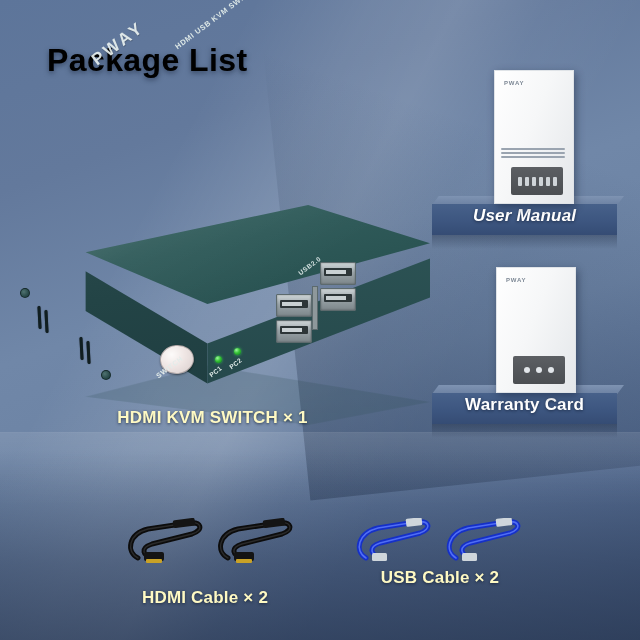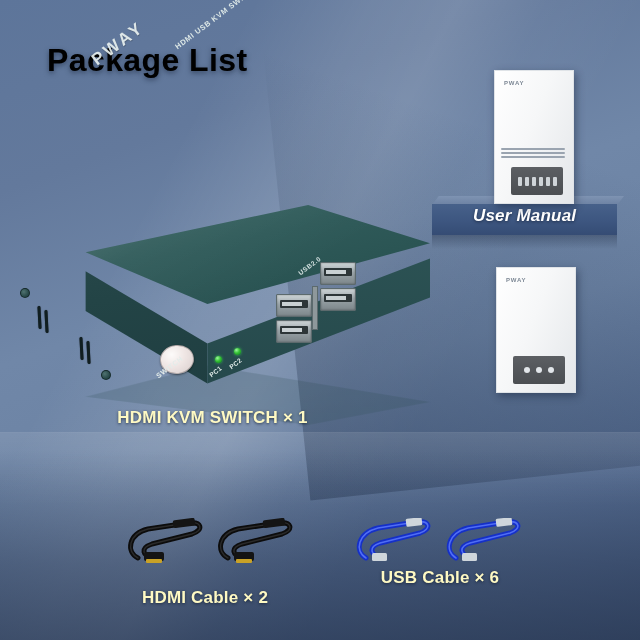--- a/index.html
+++ b/index.html
@@ -434,20 +434,26 @@
     <div class="paper-box">
       <span class="bar"></span>
         <span class="bar"></span>
         <span class="bar"></span>
       <span class="bar"></span>
         <span class="bar"></span>
         <span class="bar"></span>
     </div>
   </div>
 
+  <div class="shelf" style="left:432px; top:385px; width:192px; height:54px;">
+    <div class="shelf-top"></div>
+    <div class="shelf-face"></div>
+    <div class="shelf-label">Warranty Card</div>
+    <div class="shelf-shadow"></div>
+  </div>
   <div class="paper" style="left:496px; top:267px; width:78px; height:124px;">
     <div class="paper-logo">PWAY</div>
     <div class="paper-box">
       <span class="dot"></span>
         <span class="dot"></span>
         <span class="dot"></span>
     </div>
   </div>
 
   <div class="kvm-reflection">
@@ -530,15 +536,15 @@
         <rect x="24" y="35" width="15" height="8" rx="1.5" fill="#cfd6dc"></rect>
       </g>
       <g transform="translate(90,0)">
         <path d="M18 40 C 6 33, 10 15, 30 10 L 68 4 C 82 2, 84 11, 72 15 L 32 25 C 20 29, 22 37, 34 40" fill="none" stroke="#1530c8" stroke-width="5" stroke-linecap="round"></path>
         <path d="M18 40 C 6 33, 10 15, 30 10 L 68 4 C 82 2, 84 11, 72 15 L 32 25 C 20 29, 22 37, 34 40" fill="none" stroke="#5f7dff" stroke-width="1.6" stroke-linecap="round" opacity="0.8"></path>
         <rect x="58" y="0" width="16" height="8" rx="1.5" fill="#cfd6dc" transform="rotate(-7 66 4)"></rect>
         <rect x="24" y="35" width="15" height="8" rx="1.5" fill="#cfd6dc"></rect>
       </g>
     </svg>
   </div>
-  <div class="caption" style="left:340px; top:568px; width:200px;">USB Cable × 6</div>
+  <div class="caption" style="left:340px; top:568px; width:200px;">USB Cable × 2</div>
 
 </div>
 
 </body></html>

